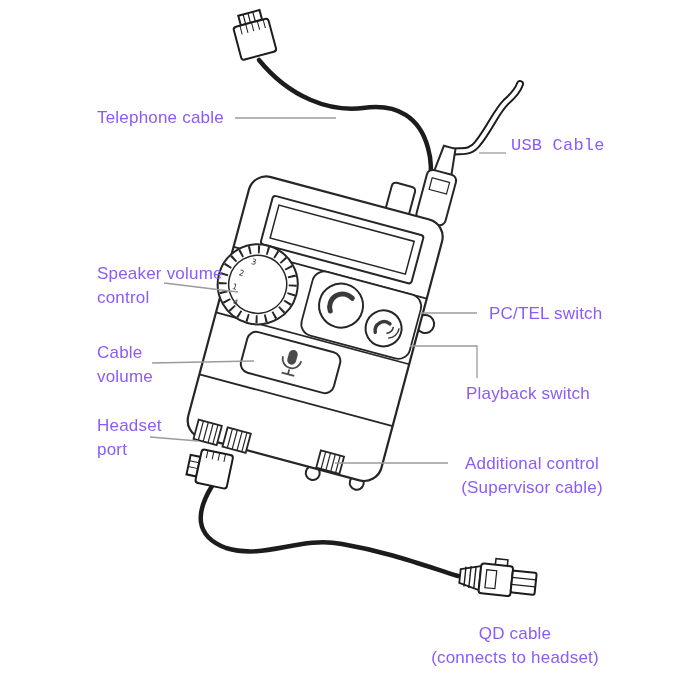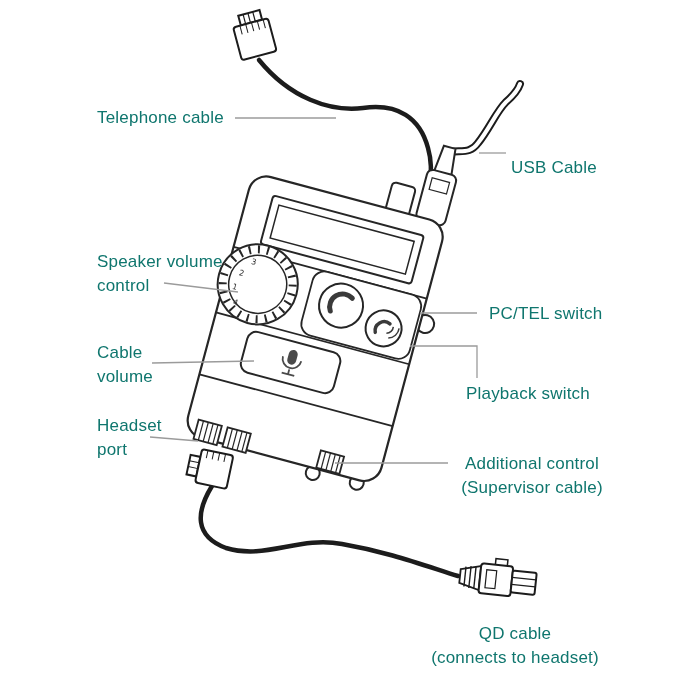--- a/index.html
+++ b/index.html
@@ -2,21 +2,21 @@
 <html><head>
 <meta charset="utf-8">
 <style>
   html,body{margin:0;padding:0;background:#fff;}
   .canvas{
     position:relative;width:700px;height:700px;background:#ffffff;
     font-family:"Liberation Sans",sans-serif;overflow:hidden;
   }
   .art{position:absolute;left:0;top:0;}
   .label{
-    position:absolute;color:#0f766e;font-size:17px;line-height:24px;
+    position:absolute;color:#8b5cf6;font-size:17px;line-height:24px;
     letter-spacing:.2px;
   }
   .label span{display:block;}
   .nowrap{white-space:nowrap;}
   .center{text-align:center;}
 </style>
 </head>
 <body>
 
 <div class="canvas">
@@ -158,23 +158,23 @@
       <line x1="420" y1="313" x2="477" y2="313"></line>
       <line x1="152" y1="363" x2="254" y2="361"></line>
       <polyline points="410,346 477,346 477,378"></polyline>
       <line x1="150" y1="437" x2="198" y2="441"></line>
       <line x1="335" y1="463" x2="448" y2="463"></line>
     </g>
   </svg>
 
   <div class="label nowrap" style="left:97px;top:106px;">Telephone cable</div>
 
-  <div class="label nowrap" style="left:511px;top:156px;">USB Cable</div>
-
-  <div class="label" style="left:97px;top:250px;">
+  <div class="label nowrap" style="left:511px;top:134px;font-family:Liberation Mono, monospace;">USB Cable</div>
+
+  <div class="label" style="left:97px;top:262px;">
     <span>Speaker volume</span>
     <span>control</span>
   </div>
 
   <div class="label nowrap" style="left:482px;top:302px;margin-left:7px;">PC/TEL switch</div>
 
   <div class="label" style="left:97px;top:341px;">
     <span>Cable</span>
     <span>volume</span>
   </div>

